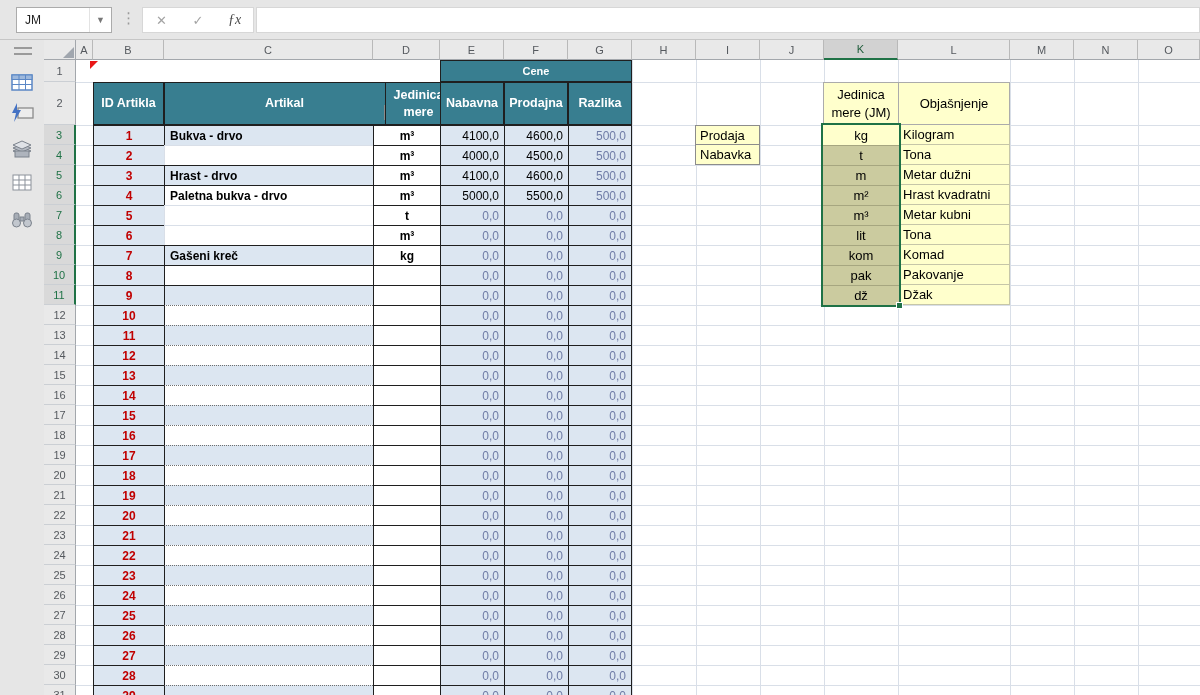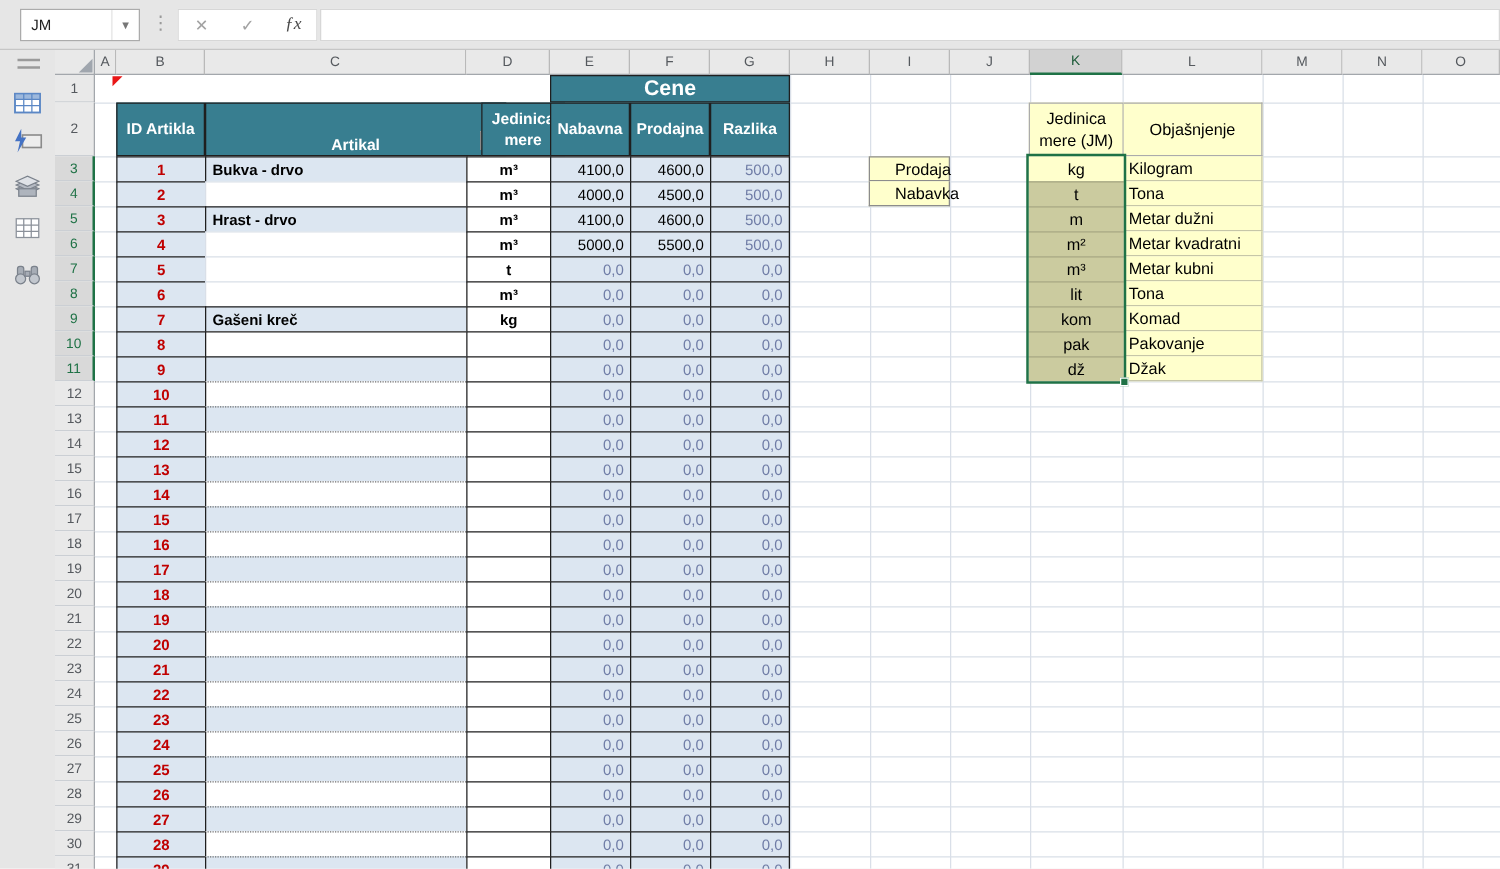--- a/index.html
+++ b/index.html
@@ -41,47 +41,47 @@
     border-bottom:11px solid #A0A6AE;border-left:11px solid transparent;}
 
   
   .gl{position:absolute;background:var(--grid);z-index:1;}
 
   
   .mask{position:absolute;left:92px;top:60px;width:348px;height:22px;background:#fff;z-index:4;}
   .flag{position:absolute;left:90px;top:61px;width:0;height:0;border-top:8px solid #E91616;
     border-right:8px solid transparent;z-index:6;}
   .cene{position:absolute;left:440px;top:60px;width:192px;height:22px;background:var(--teal);
-    border:1px solid var(--border);color:#fff;font-weight:bold;font-size:17px;
+    border:1px solid var(--border);color:#fff;font-weight:bold;font-size:11px;
     display:flex;align-items:center;justify-content:center;z-index:5;}
   .th{position:absolute;top:82px;height:43px;background:var(--teal);border:1px solid var(--border);
     color:#fff;font-weight:bold;font-size:12.5px;display:flex;align-items:center;justify-content:center;
     text-align:center;z-index:5;line-height:1.3;padding:0 2px;}
   .th.id{left:93px;width:71px;}
-  .th.art{left:164px;width:241px;align-items:flex-end;}
+  .th.art{left:164px;width:241px;}
   .th.unit{left:385px;width:67px;}
   .th.nab{left:440px;width:64px;}
   .th.prod{left:504px;width:64px;}
   .th.raz{left:568px;width:64px;border-right:1px solid var(--border);}
   .filterbtn{position:absolute;right:3px;bottom:4px;width:17px;height:15px;background:#E6E6E6;
     border:1px solid #8A8A8A;color:#3A3A3A;font-size:8px;display:flex;align-items:center;justify-content:center;}
   .c{position:absolute;height:20px;z-index:5;font-size:12px;display:flex;align-items:center;
     border-top:1px solid var(--border);border-left:1px solid var(--border);}
   .cid{background:var(--lblue);color:var(--idred);font-weight:bold;justify-content:center;}
   .cart{background:#fff;font-weight:bold;padding-left:5px;color:#000;}
   .cart.blue{background:var(--lblue);text-align:right;}
   .cart.dotted{border-top-style:dotted;border-top-color:#6E6E6E;}
   .cunit{background:#fff;font-weight:bold;justify-content:center;color:#000;}
   .cnum{background:var(--lblue);justify-content:flex-end;padding-right:5px;color:#000;}
   .cnum.muted{color:var(--muted);}
   .cnum.last{border-right:1px solid var(--border);}
 
   
   .pcell{position:absolute;left:695px;width:65px;height:20px;background:var(--yellow);
-    border:1px solid #8C8C8C;font-size:13px;display:flex;align-items:center;padding-left:20px;z-index:5;color:#000;}
+    border:1px solid #8C8C8C;font-size:13px;display:flex;align-items:center;padding-left:4px;z-index:5;color:#000;}
   .p1{top:125px;} .p2{top:145px;border-top:none;}
 
   
   .ukh{position:absolute;left:823px;top:82px;width:76px;height:43px;background:var(--yellow);
     border:1px solid #ABABAB;font-size:13px;display:flex;align-items:center;justify-content:center;
     text-align:center;line-height:1.35;z-index:5;color:#000;}
   .ulh{position:absolute;left:899px;top:82px;width:111px;height:43px;background:var(--yellow);
     border:1px solid #ABABAB;border-left:none;font-size:13px;display:flex;align-items:center;
     justify-content:center;z-index:5;color:#000;}
   .uk{position:absolute;left:823px;width:76px;height:20px;z-index:6;background:var(--olive);
@@ -288,20 +288,21 @@
     <div class="c cnum" style="left: 440px; top: 145px; width: 64px;">4000,0</div>
     <div class="c cnum" style="left: 504px; top: 145px; width: 64px;">4500,0</div>
     <div class="c cnum muted last" style="left: 568px; top: 145px; width: 64px;">500,0</div>
     <div class="c cid" style="left: 93px; top: 165px; width: 71px;">3</div>
     <div class="c cart blue" style="left: 164px; top: 165px; width: 209px;">Hrast - drvo</div>
     <div class="c cunit" style="left: 373px; top: 165px; width: 67px;">m³</div>
     <div class="c cnum" style="left: 440px; top: 165px; width: 64px;">4100,0</div>
     <div class="c cnum" style="left: 504px; top: 165px; width: 64px;">4600,0</div>
     <div class="c cnum muted last" style="left: 568px; top: 165px; width: 64px;">500,0</div>
     <div class="c cid" style="left: 93px; top: 185px; width: 71px;">4</div>
+    <div class="c cart" style="left: 164px; top: 185px; width: 209px;">Paletna bukva - drvo</div>
     <div class="c cunit" style="left: 373px; top: 185px; width: 67px;">m³</div>
     <div class="c cnum" style="left: 440px; top: 185px; width: 64px;">5000,0</div>
     <div class="c cnum" style="left: 504px; top: 185px; width: 64px;">5500,0</div>
     <div class="c cnum muted last" style="left: 568px; top: 185px; width: 64px;">500,0</div>
     <div class="c cid" style="left: 93px; top: 205px; width: 71px;">5</div>
     <div class="c cunit" style="left: 373px; top: 205px; width: 67px;">t</div>
     <div class="c cnum muted" style="left: 440px; top: 205px; width: 64px;">0,0</div>
     <div class="c cnum muted" style="left: 504px; top: 205px; width: 64px;">0,0</div>
     <div class="c cnum muted last" style="left: 568px; top: 205px; width: 64px;">0,0</div>
     <div class="c cid" style="left: 93px; top: 225px; width: 71px;">6</div>
@@ -447,21 +448,21 @@
     <div class="c cnum muted" style="left: 440px; top: 685px; width: 64px;">0,0</div>
     <div class="c cnum muted" style="left: 504px; top: 685px; width: 64px;">0,0</div>
     <div class="c cnum muted last" style="left: 568px; top: 685px; width: 64px;">0,0</div>
     <div class="uk active" style="top: 125px;">kg</div>
     <div class="ul" style="top: 125px;">Kilogram</div>
     <div class="uk" style="top: 145px;">t</div>
     <div class="ul" style="top: 145px;">Tona</div>
     <div class="uk" style="top: 165px;">m</div>
     <div class="ul" style="top: 165px;">Metar dužni</div>
     <div class="uk" style="top: 185px;">m²</div>
-    <div class="ul" style="top: 185px;">Metar kvadratni</div>
+    <div class="ul" style="top: 185px;">Hrast kvadratni</div>
     <div class="uk" style="top: 205px;">m³</div>
     <div class="ul" style="top: 205px;">Metar kubni</div>
     <div class="uk" style="top: 225px;">lit</div>
     <div class="ul" style="top: 225px;">Tona</div>
     <div class="uk" style="top: 245px;">kom</div>
     <div class="ul" style="top: 245px;">Komad</div>
     <div class="uk" style="top: 265px;">pak</div>
     <div class="ul" style="top: 265px;">Pakovanje</div>
     <div class="uk" style="top: 285px;">dž</div>
     <div class="ul" style="top: 285px;">Džak</div>

